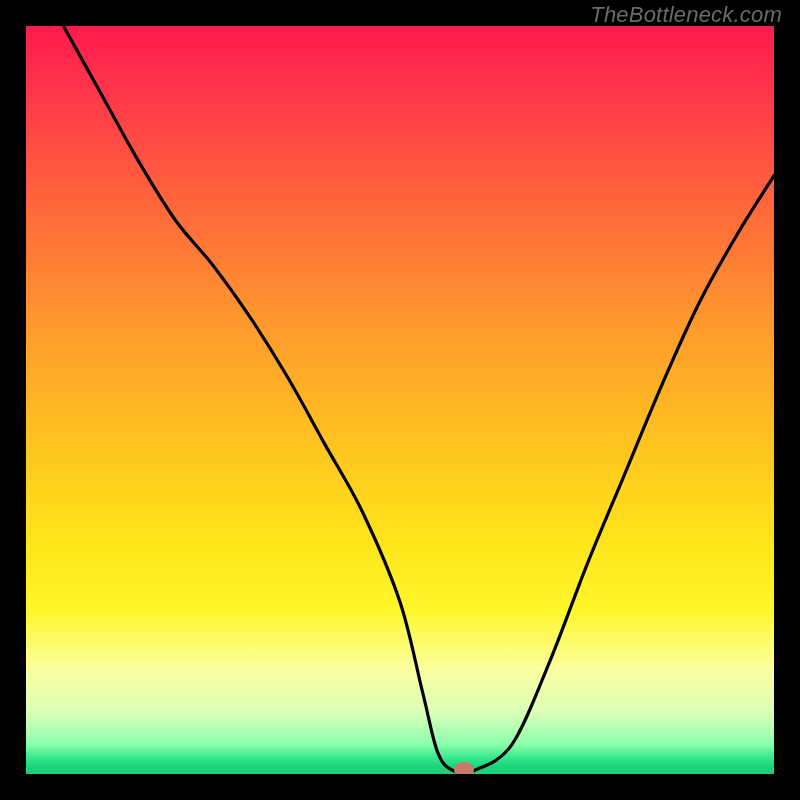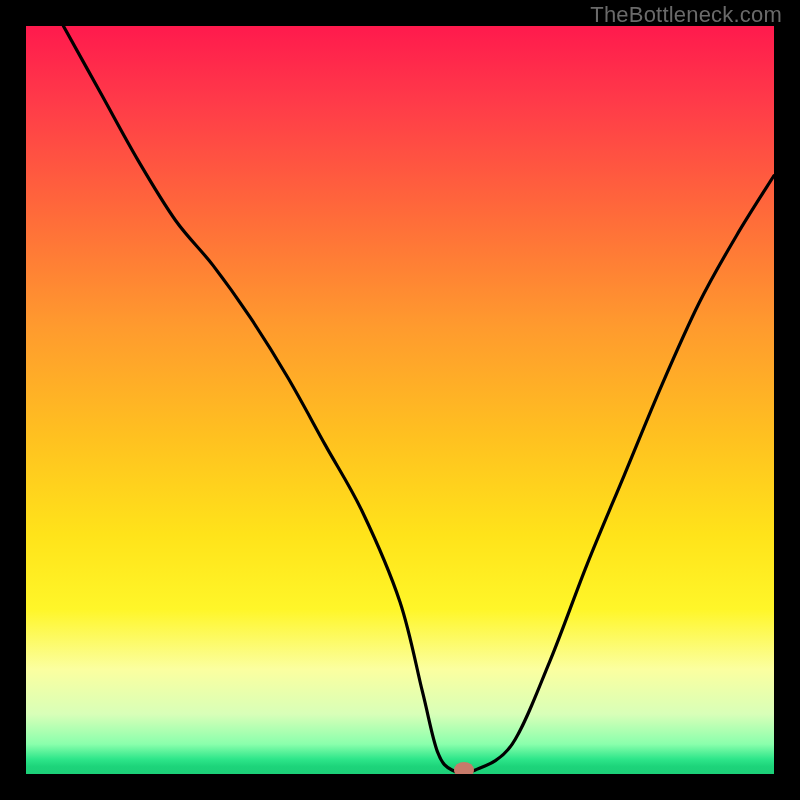--- a/index.html
+++ b/index.html
@@ -19,20 +19,21 @@
   }
   .watermark {
     position: absolute;
     top: 2px;
     right: 18px;
     color: #6a6a6a;
     font-size: 22px;
     font-weight: 500;
     letter-spacing: 0.2px;
     z-index: 20;
+    font-style: italic;
   }
   .plot-area {
     position: absolute;
     left: 26px;
     top: 26px;
     width: 748px;
     height: 748px;
     overflow: hidden;
   }
   .gradient-bg {

